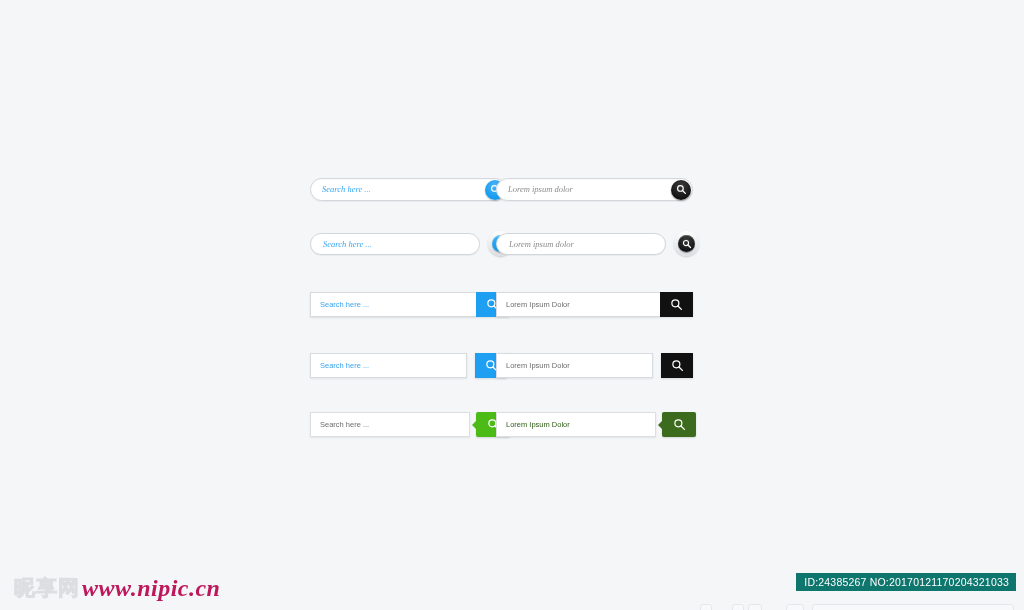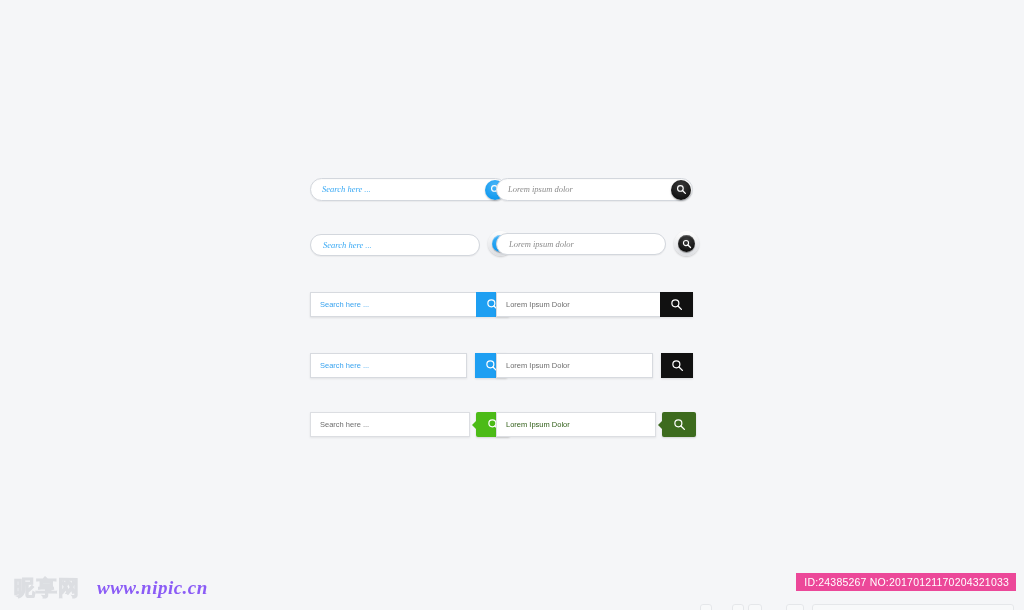--- a/index.html
+++ b/index.html
@@ -18,21 +18,21 @@
   
   .canvas {
     position: absolute;
     inset: 0;
   }
   .row {
     position: absolute;
     display: flex;
     align-items: center;
   }
-  .col-left  { left: 310px; align-items: flex-end; }
+  .col-left  { left: 310px; }
   .col-right { left: 496px; }
 
   .row-1 { top: 178px; }
   .row-2 { top: 231px; }
   .row-3 { top: 292px; }
   .row-4 { top: 353px; }
   .row-5 { top: 412px; }
 
   
   .pill-wrap {
@@ -274,46 +274,46 @@
   
   .mag { display: block; }
 
   
   .wm-left {
     position: absolute;
     left: 14px;
     bottom: 8px;
     display: flex;
     align-items: center;
-    gap: 17px;
+    gap: 2px;
     user-select: none;
     text-align: center;
   }
   .wm-logo {
     font-family: "DejaVu Sans", sans-serif;
     font-size: 21px;
     font-weight: bold;
     letter-spacing: 1px;
     color: transparent;
     -webkit-text-stroke: 1px #dcdee2;
     text-shadow: 0 0 0 #dcdee2;
   }
   .wm-url {
     font-family: "Liberation Serif", serif;
     font-style: italic;
     font-weight: bold;
-    font-size: 19px;
-    color: #8b5cf6;
+    font-size: 24px;
+    color: #be185d;
     letter-spacing: 0.5px;
   }
   .wm-id {
     position: absolute;
     right: 8px;
     bottom: 19px;
-    background: #ec4899;
+    background: #0f766e;
     color: #ffffff;
     font-family: "Liberation Sans", sans-serif;
     font-size: 10.5px;
     letter-spacing: 0.2px;
     padding: 3px 7px 3px 8px;
     white-space: nowrap;
   }
   .bottom-strip {
     position: absolute;
     left: 0;

